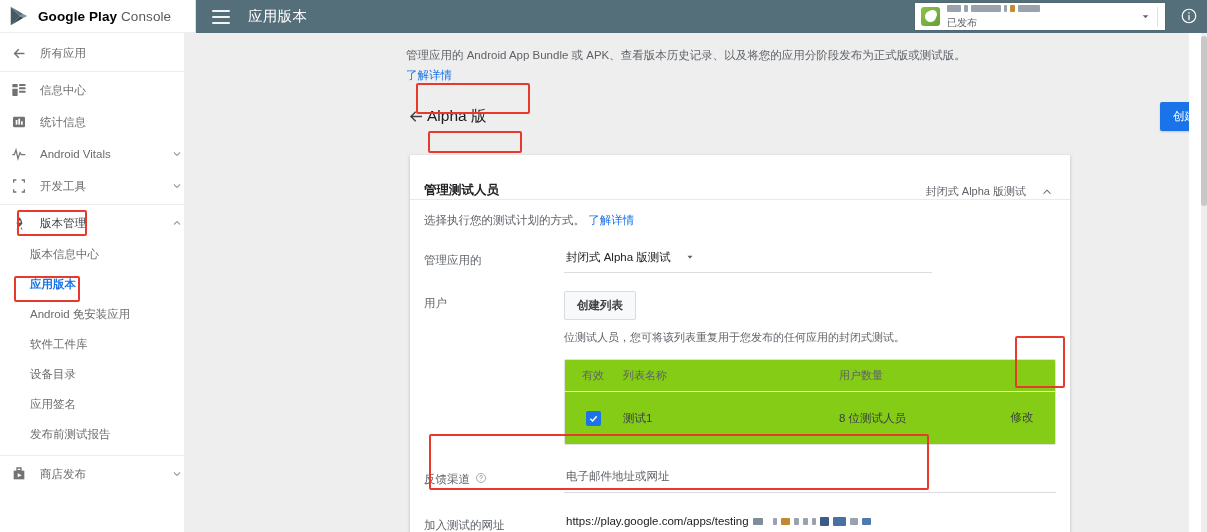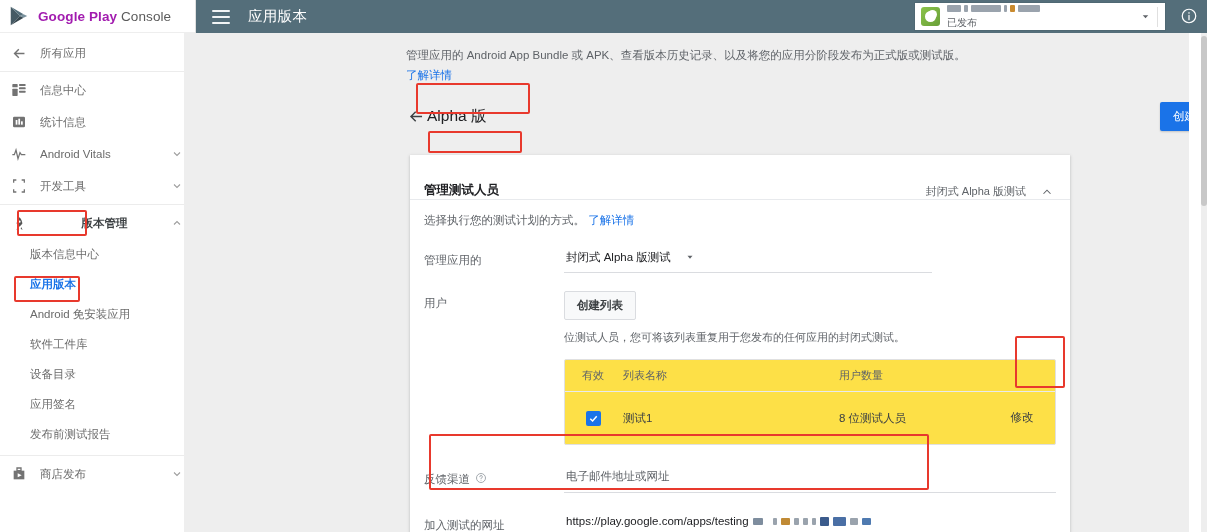--- a/index.html
+++ b/index.html
@@ -26,21 +26,21 @@
     padding-left: 8px; gap: 8px;
     border-bottom: 1px solid #eeeeee;
     background: #fff;
   }
   .brand-logo {
     width: 22px; height: 22px; position: relative; flex: 0 0 auto;
   }
   .brand-text {
     font-size: 13.5px; color: #5a5a5a; letter-spacing: .1px; white-space: nowrap;
   }
-  .brand-text b { font-weight: 600; color: #a21caf; }
+  .brand-text b { font-weight: 600; color: #000000; }
 
   .nav-row {
     height: 32px; display: flex; align-items: center;
     padding-left: 10px; position: relative;
     font-size: 11.5px; color: #6b6b6b; white-space: nowrap;
     cursor: pointer;
   }
   .nav-row .ic {
     width: 18px; height: 18px; flex: 0 0 18px;
     margin-right: 12px; display: flex; align-items: center; justify-content: center;
@@ -52,21 +52,21 @@
     width: 16px; height: 16px; margin-right: 10px; flex: 0 0 16px;
     color: #9e9e9e; display:flex; align-items:center; justify-content:center;
   }
   .nav-sep { height: 1px; background: #ececec; margin: 2px 0; }
   .nav-sub {
     height: 30px; display: flex; align-items: center;
     padding-left: 30px; font-size: 11.5px; color: #6b6b6b;
     cursor: pointer; white-space: nowrap;
   }
   .nav-sub.active { color: #1a73e8; font-weight: 600; }
-  .nav-row.active .lbl { color: #3c4043; font-weight: 700; text-align: center; }
+  .nav-row.active .lbl { color: #3c4043; font-weight: 400; }
 
   
   .redbox { position: absolute; border: 2px solid #e8392d; border-radius: 2px; pointer-events: none; z-index: 40; }
 
   
   #topbar {
     position: absolute; left: 196px; top: 0; width: 1011px; height: 33px;
     background: #546e7a;
     display: flex; align-items: center;
   }
@@ -147,21 +147,21 @@
   .select-line .caret { margin-left: 6px; color:#5f6368; }
 
   .btn-flat {
     background: #f8f9fa; border: 1px solid #dadce0; border-radius: 2px;
     font-size: 11.5px; color: #3c4043; padding: 6px 12px; cursor: pointer; font-weight:600;
   }
   .hint { font-size: 11px; color: #5f6368; margin-top: 10px; }
 
   .table {
     margin: 14px 14px 0 154px; border: 1px solid #e0e0e0;
-    border-radius: 2px; background:#fde047; width: 492px;
+    border-radius: 2px; background:#84cc16; width: 492px;
   }
   .th, .td { display: flex; align-items: center; }
   .th { height: 32px; border-bottom: 1px solid #e8eaed; font-size: 11px; color: #5f6368; }
   .td { height: 52px; font-size: 11.5px; color: #3c4043; }
   .c-valid { width: 56px; flex:0 0 56px; display:flex; align-items:center; justify-content:center; }
   .c-name  { flex: 1 1 auto; padding-left: 2px;}
   .c-count { width: 150px; flex: 0 0 150px; }
   .c-act   { width: 66px; flex: 0 0 66px; text-align:center; font-size:11.5px; color:#3c4043; line-height:1.5; }
   .cb {
     width: 15px; height: 15px; background: #1a73e8; border-radius: 2px;

